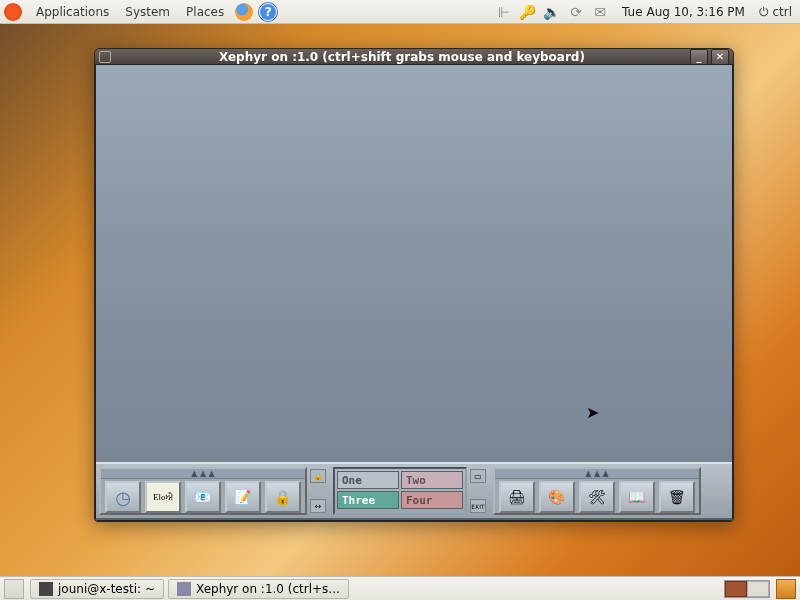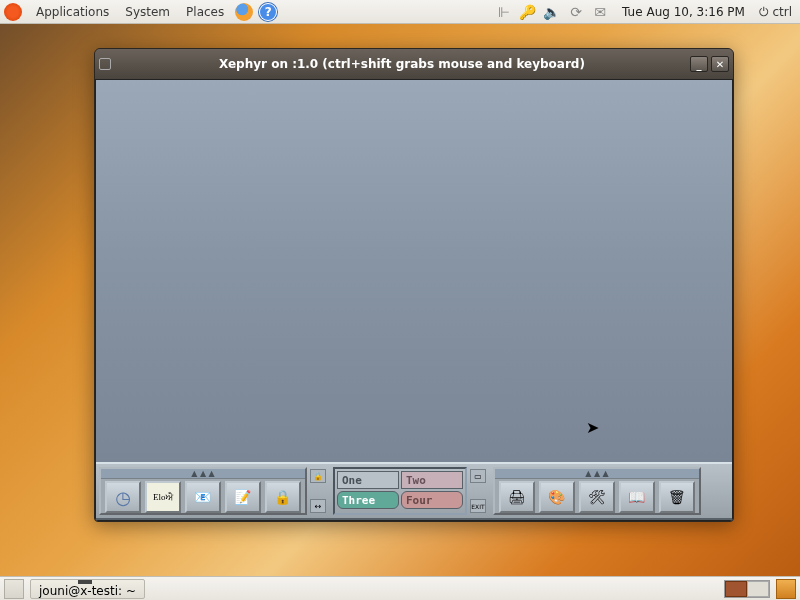--- a/index.html
+++ b/index.html
@@ -65,21 +65,21 @@
 }
 .bottom-panel .task-button {
   display: flex; align-items: center;
   height: 20px; padding: 0 8px;
   background: linear-gradient(#f0ede5, #e0ddd5);
   border: 1px solid #b8b5ad;
   border-radius: 2px;
   margin: 16px 2px;
   cursor: pointer;
   max-width: 200px;
-  overflow: hidden; white-space: nowrap; flex-direction: column;
+  overflow: hidden; white-space: nowrap;
 }
 .bottom-panel .task-button .ticon {
   width: 14px; height: 14px; margin-right: 5px;
   background: #444;
 }
 .bottom-panel .show-desktop {
   width: 20px; height: 20px;
   background: linear-gradient(#e8e5dd, #d8d5cd);
   border: 1px solid #b0ada5;
   margin-right: 4px;
@@ -104,21 +104,21 @@
   left: 94px; top: 48px;
   width: 640px; height: 474px;
   border: 1px solid #2a2622;
   border-radius: 6px 6px 4px 4px;
   box-shadow: 0 4px 20px rgba(0,0,0,0.4);
   background: #4a443e;
   display: flex; flex-direction: column;
   overflow: hidden;
 }
 .titlebar {
-  height: 30px;
+  height: 15px;
   background: linear-gradient(#6a625a, #4a443e);
   display: flex; align-items: center;
   color: #fff; font-weight: bold;
   padding: 0 4px;
 }
 .titlebar .wm-icon {
   width: 12px; height: 12px;
   border: 1px solid #aaa; border-radius: 2px;
   margin-right: 6px;
 }
@@ -198,22 +198,22 @@
 .pager-cell {
   width: 62px; height: 18px;
   display: flex; align-items: center;
   padding: 0 4px;
   font-family: monospace; font-size: 11px;
   font-weight: bold;
   border: 1px solid #586068;
 }
 .p-one { background: #b8c0c8; color: #485058; text-align: right; }
 .p-two { background: #c8b0b8; color: #685058; }
-.p-three { background: #60a898; color: #fff; border-radius: 6px; }
-.p-four { background: #c89898; color: #684848; border-radius: 6px; }
+.p-three { background: #60a898; color: #fff; }
+.p-four { background: #c89898; color: #684848; }
 
 .lock-col {
   display: flex; flex-direction: column;
   justify-content: space-between;
   padding: 2px 0;
   width: 20px;
 }
 .lock-col .mini {
   width: 16px; height: 14px;
   background: #b0b8c0;
@@ -318,18 +318,22 @@
     </div>
   </div>
 </div>
 
 <div class="bottom-panel">
   <div class="show-desktop"></div>
   <div class="task-button">
     <div class="ticon"></div>
     <span>jouni@x-testi: ~</span>
   </div>
+  <div class="task-button">
+    <div class="ticon" style="background:#88a;"></div>
+    <span>Xephyr on :1.0 (ctrl+s...</span>
+  </div>
   <div class="ws-switcher">
     <div class="ws active"></div>
     <div class="ws"></div>
   </div>
   <div class="trash"></div>
 </div>
 
 </body></html>

